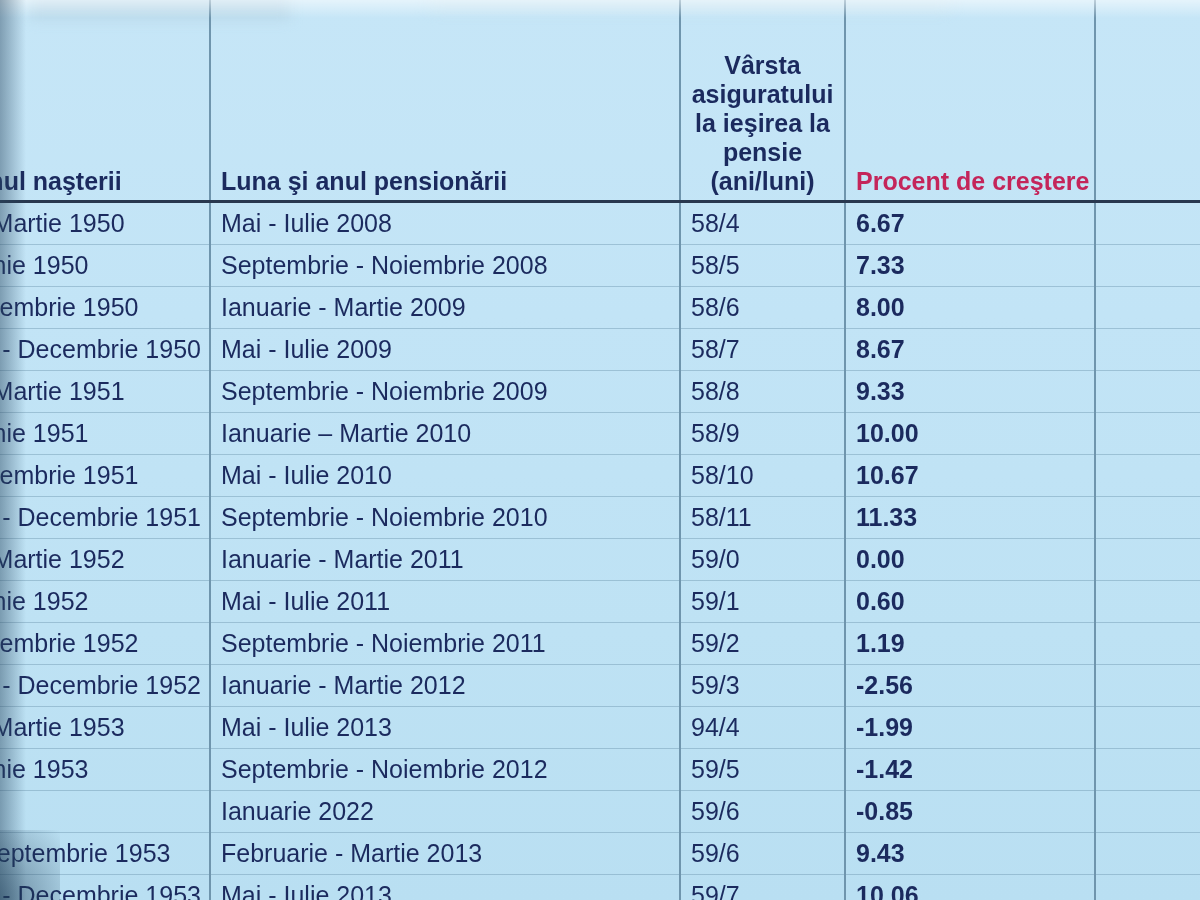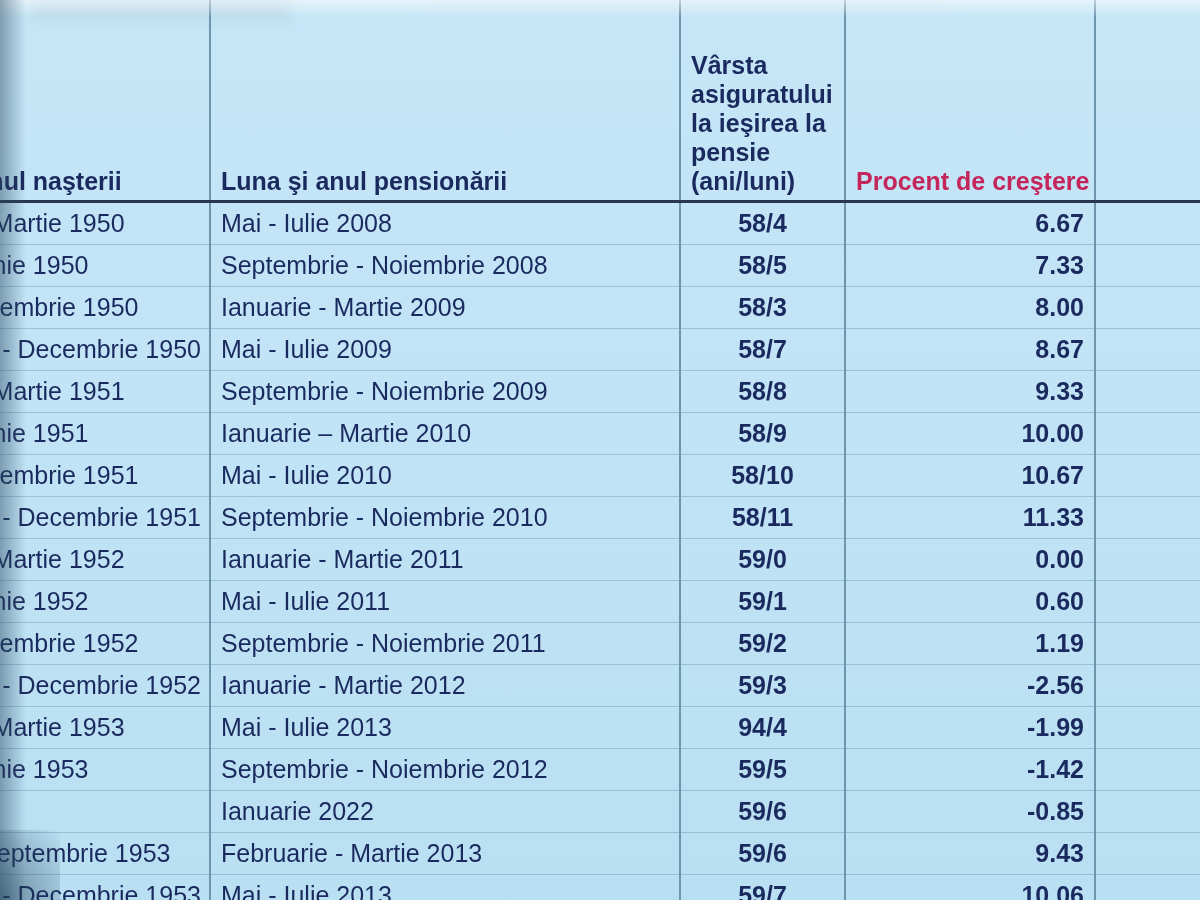--- a/index.html
+++ b/index.html
@@ -81,41 +81,41 @@
   }
   table.pension thead th {
     vertical-align: bottom;
     padding-bottom: 4px;
     border-bottom: 3px solid #28384f;
     font-weight: bold;
     line-height: 1.16;
     height: 196px;
   }
   table.pension thead th.hd-left { text-align: left; }
-  table.pension thead th.hd-center { text-align: left; }
+  table.pension thead th.hd-center { text-align: center; }
   table.pension thead th.narrow {
     font-size: 25px;
   }
   table.pension thead th.accent {
     color: #c4255a;
     text-align: center;
     white-space: nowrap;
     overflow: hidden;
   }
   table.pension tbody td {
     height: 41px;
     line-height: 41px;
     border-bottom: 1px solid rgba(110,150,175,0.45);
     white-space: nowrap;
     overflow: hidden;
   }
   td.col-birth { text-align: left; }
   td.col-month { text-align: left; margin-left: 43px; }
-  td.col-age   { text-align: center; font-weight: bold; }
-  td.col-pct   { text-align: right; font-weight: bold; color: #c4255a; padding-right: 26px; }
+  td.col-age   { text-align: left; font-weight: normal; }
+  td.col-pct   { text-align: left; font-weight: bold; color: #c4255a; padding-right: 26px; }
   td.col-extra { text-align: right; }
 
   
   .table-wrap { filter: blur(0.35px); }
 </style>
 </head>
 <body>
 
 <div class="screen">
   <div class="top-blob"></div>
@@ -156,21 +156,21 @@
         <tr>
           <td class="col-birth">Aprilie - Iunie 1950</td>
           <td class="col-month">Septembrie - Noiembrie 2008</td>
           <td class="col-age">58/5</td>
           <td class="col-pct">7.33</td>
           <td class="col-extra"></td>
         </tr>
         <tr>
           <td class="col-birth">Iulie - Septembrie 1950</td>
           <td class="col-month">Ianuarie - Martie 2009</td>
-          <td class="col-age">58/3</td>
+          <td class="col-age">58/6</td>
           <td class="col-pct">8.00</td>
           <td class="col-extra"></td>
         </tr>
         <tr>
           <td class="col-birth">Octombrie - Decembrie 1950</td>
           <td class="col-month">Mai - Iulie 2009</td>
           <td class="col-age">58/7</td>
           <td class="col-pct">8.67</td>
           <td class="col-extra"></td>
         </tr>

